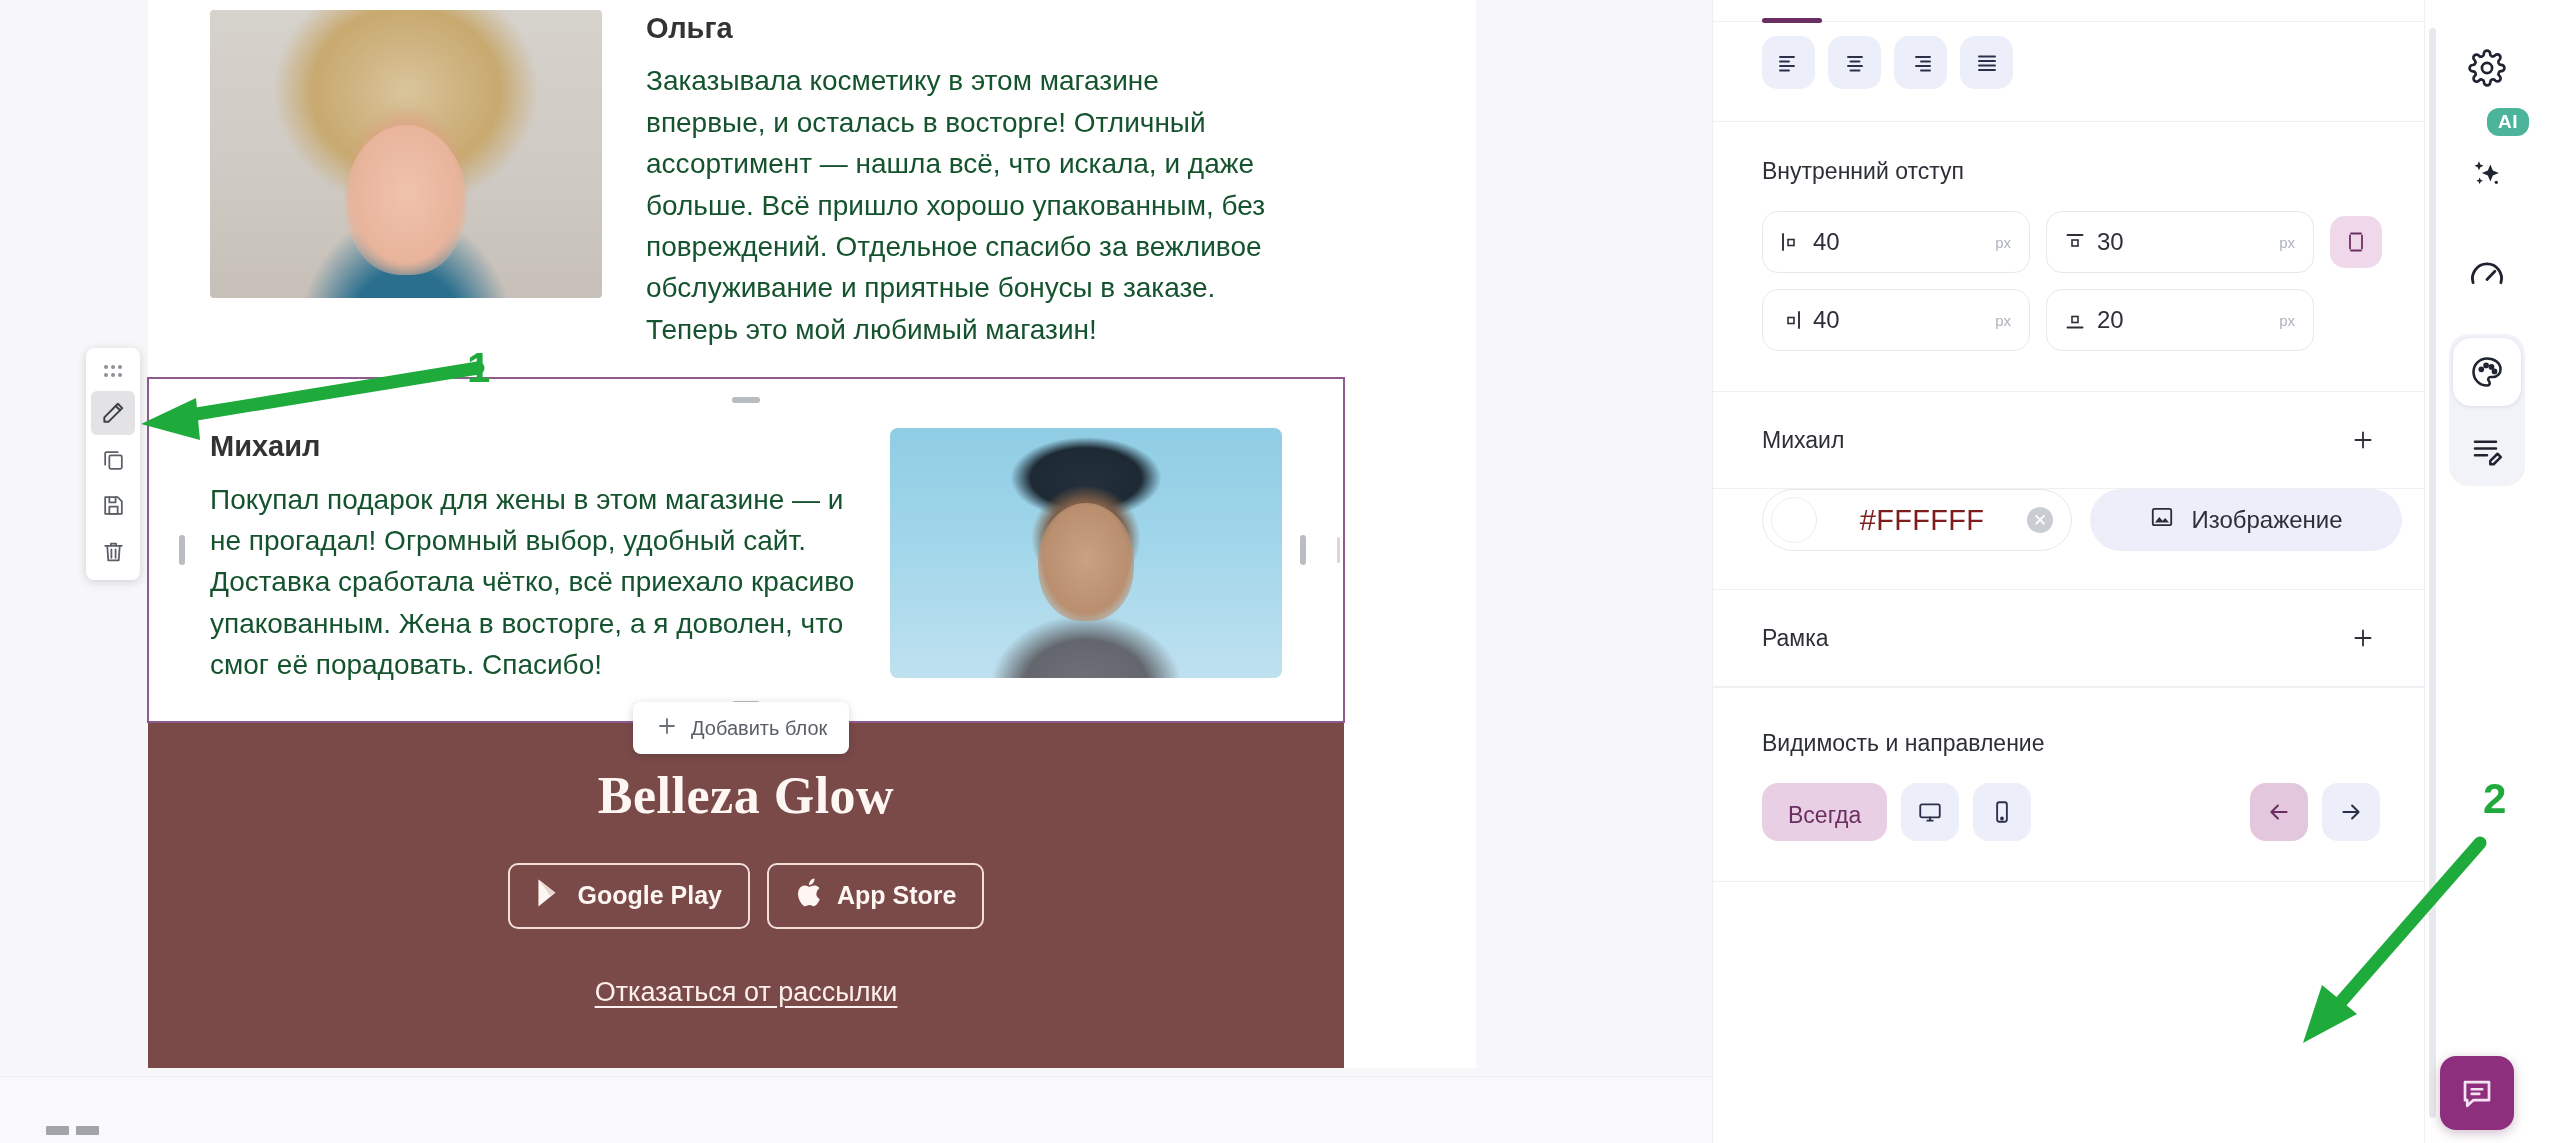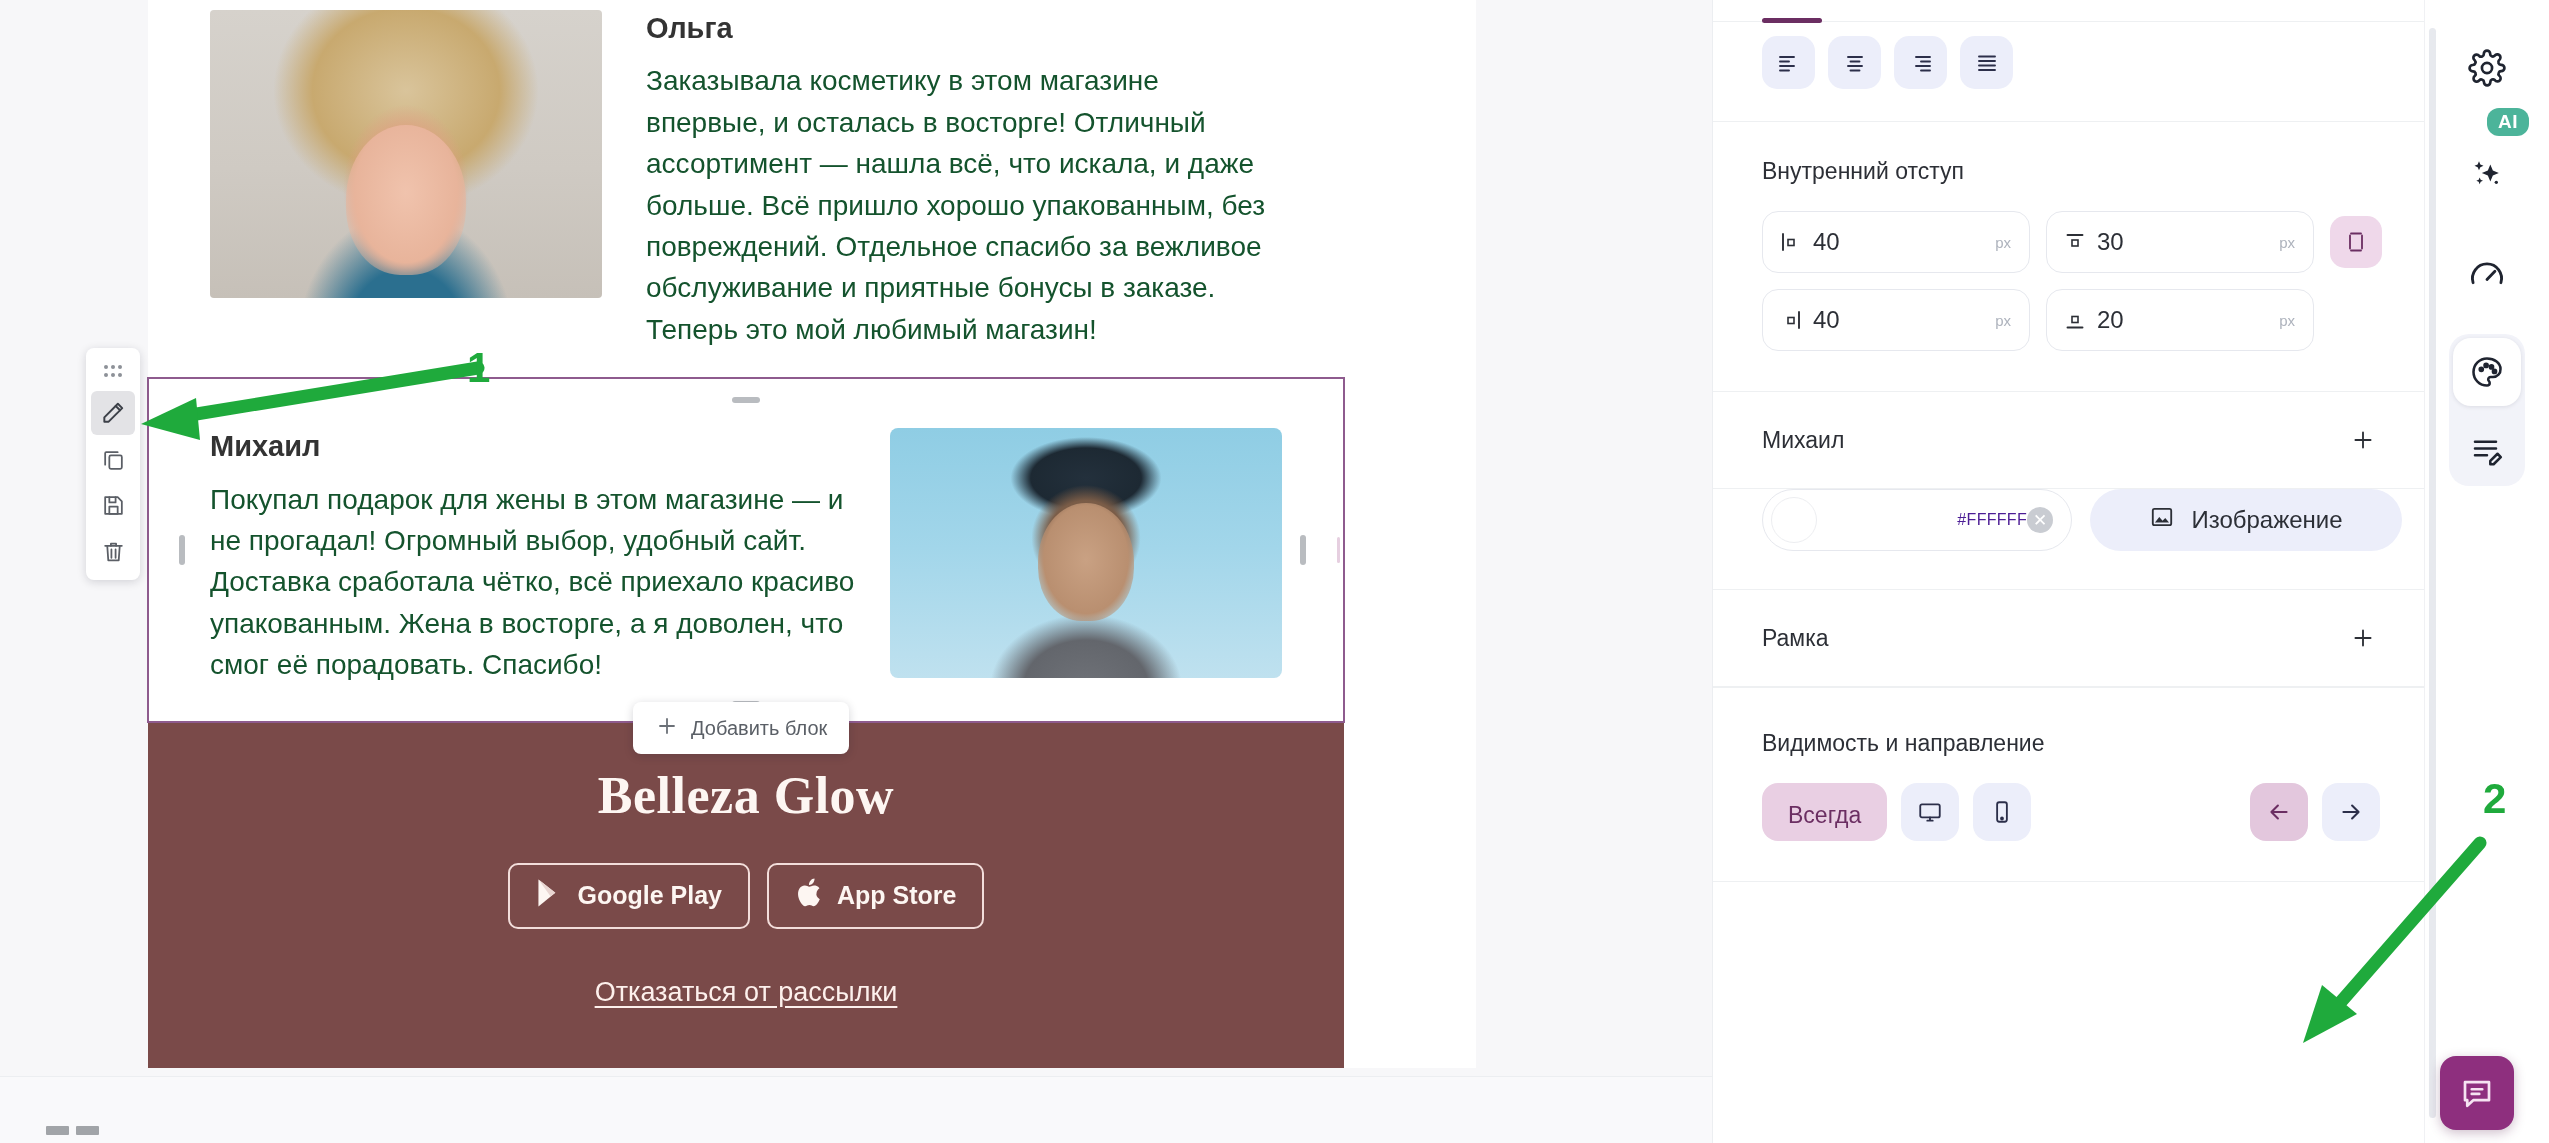--- a/index.html
+++ b/index.html
@@ -207,21 +207,21 @@
     width: 34px; height: 34px; display: flex; align-items: center; justify-content: center;
     cursor: pointer; color: #2c2f36;
   }
 
   .bg-row { display: flex; gap: 18px; padding: 0 0 0 49px; align-items: center; }
   .color-field {
     width: 310px; height: 62px; border: 1.5px solid #e6e8ee; border-radius: 31px;
     display: flex; align-items: center; padding: 0 18px 0 8px; background: #fff; cursor: text;
   }
   .swatch { width: 46px; height: 46px; border-radius: 23px; background: #ffffff; border: 1px solid #edeef1; flex: 0 0 46px; }
-  .color-val { flex: 1; text-align: right; font-size: 16px; color: #4c1d95; letter-spacing: .3px; }
+  .color-val { flex: 1; text-align: center; font-size: 29px; color: #7f1d1d; letter-spacing: .3px; }
   .clear-x {
     width: 26px; height: 26px; border-radius: 13px; background: #c9ccd2; color: #fff;
     display: flex; align-items: center; justify-content: center; font-size: 17px; cursor: pointer;
     flex: 0 0 26px;
   }
   .img-btn {
     width: 312px; height: 62px; border-radius: 31px; background: #eceefa;
     display: flex; align-items: center; justify-content: center; gap: 16px;
     font-size: 24px; color: #2c2f36; cursor: pointer;
   }

